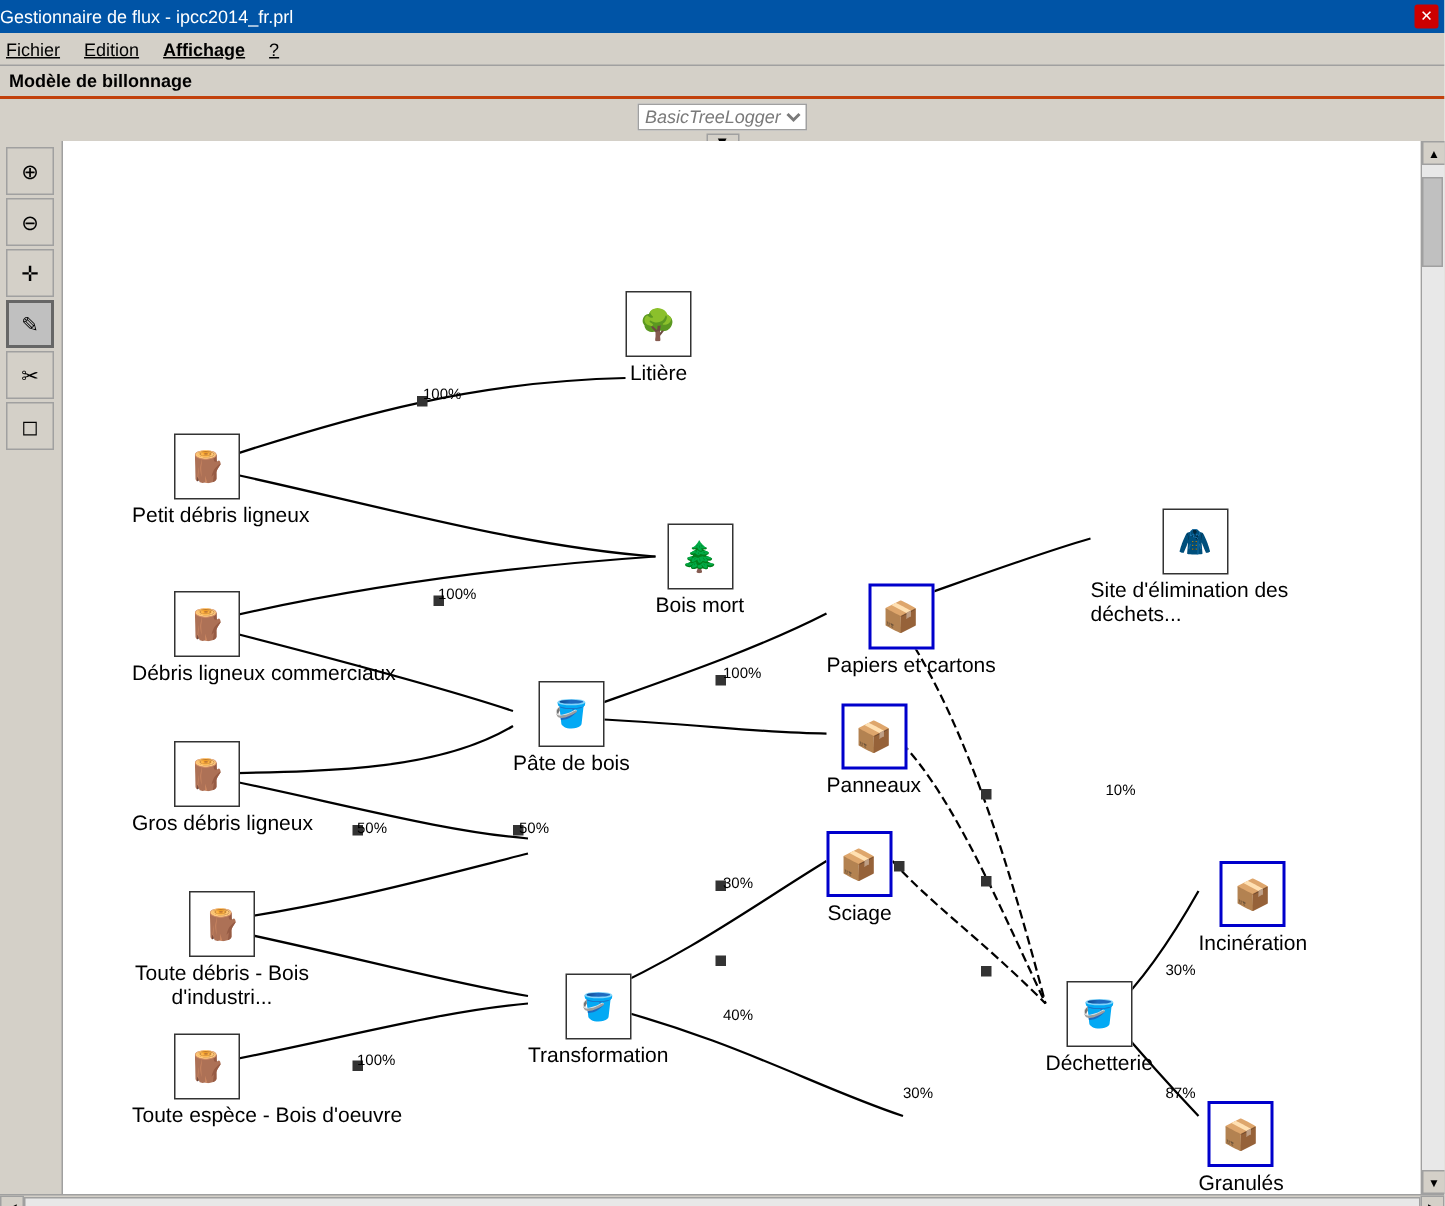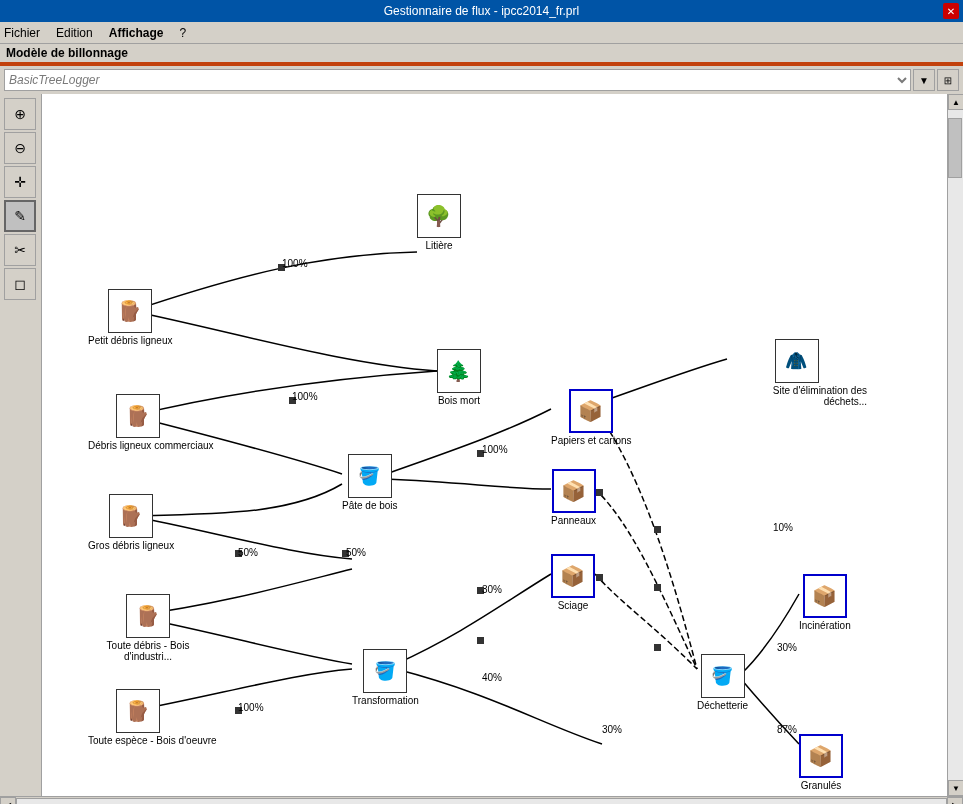--- a/index.html
+++ b/index.html
@@ -9,21 +9,21 @@
     #titlebar {
       background: #0054a6;
       color: white;
       text-align: center;
       font-size: 12px;
       padding: 3px 0;
       position: relative;
       height: 22px;
       display: flex;
       align-items: center;
-      justify-content: center;
+      justify-content: flex-start;
     }
     #titlebar .close-btn {
       position: absolute;
       right: 4px;
       top: 3px;
       width: 16px;
       height: 16px;
       background: #cc0000;
       color: white;
       border: none;
@@ -42,43 +42,45 @@
       display: flex;
       gap: 16px;
       height: 22px;
       align-items: center;
       border-bottom: 1px solid #a0a0a0;
     }
     .menu-item {
       cursor: pointer;
       font-size: 12px;
       color: #000;
+      text-decoration: underline;
     }
     .menu-item.bold { font-weight: bold; text-align: right; }
 
     
     #section-header {
       background: #d4d0c8;
       padding: 3px 6px;
       font-size: 12px;
       font-weight: bold;
-      border-bottom: 4px solid #c2410c;
+      border-bottom: 2px solid #c2410c;
       height: 22px;
       display: flex;
       align-items: center;
     }
 
     
     #dropdown-row {
       display: flex;
-      align-items: flex-end;
+      align-items: center;
       padding: 3px 4px;
       background: #d4d0c8;
       height: 28px;
       gap: 2px;
+      flex-direction: column;
     }
     #dropdown-select {
       flex: 1;
       height: 22px;
       font-size: 12px;
       background: white;
       border: 1px solid #a0a0a0;
       color: #7a7a7a;
       font-style: italic;
     }
@@ -224,21 +226,21 @@
       background: white;
       display: flex;
       align-items: center;
       justify-content: center;
       font-size: 20px;
     }
     .node-box.blue-border {
       border: 2px solid #0000cc;
     }
     .node-label {
-      font-size: 10px;
+      font-size: 14px;
       text-align: center;
       margin-top: 2px;
       max-width: 100px;
       white-space: nowrap;
     }
 
     
     #flow-svg {
       position: absolute;
       top: 0; left: 0;
@@ -357,21 +359,21 @@
       <div class="node-label">Bois mort</div>
     </div>
 
     <div class="node" style="left:509px;top:295px;">
       <div class="node-box blue-border">📦</div>
       <div class="node-label">Papiers et cartons</div>
     </div>
 
     <div class="node" style="left:685px;top:245px;">
       <div class="node-box" style="font-size:18px;">🧥</div>
-      <div class="node-label" style="max-width:140px;white-space:normal;text-align:right;">Site d'élimination des déchets...</div>
+      <div class="node-label" style="max-width:140px;white-space:normal;text-align:left;">Site d'élimination des déchets...</div>
     </div>
 
     <div class="node" style="left:46px;top:300px;">
       <div class="node-box">🪵</div>
       <div class="node-label">Débris ligneux commerciaux</div>
     </div>
 
     <div class="node" style="left:300px;top:360px;">
       <div class="node-box" style="font-size:18px;">🪣</div>
       <div class="node-label">Pâte de bois</div>
@@ -424,21 +426,21 @@
 
     <span class="pct-label" style="left:240px;top:164px;">100%</span>
     <span class="pct-label" style="left:250px;top:297px;">100%</span>
     <span class="pct-label" style="left:440px;top:350px;">100%</span>
     <span class="pct-label" style="left:196px;top:453px;">50%</span>
     <span class="pct-label" style="left:304px;top:453px;">50%</span>
     <span class="pct-label" style="left:440px;top:490px;">30%</span>
     <span class="pct-label" style="left:440px;top:540px;margin-top:38px;">40%</span>
     <span class="pct-label" style="left:196px;top:608px;">100%</span>
     <span class="pct-label" style="left:560px;top:630px;">30%</span>
-    <span class="pct-label" style="left:695px;top:428px;margin-left:36px;">10%</span>
+    <span class="pct-label" style="left:695px;top:428px;">10%</span>
     <span class="pct-label" style="left:735px;top:548px;">30%</span>
     <span class="pct-label" style="left:735px;top:630px;">87%</span>
 
   </div>
 
   <div id="right-scrollbar">
     <div class="scroll-btn">▲</div>
     <div class="scroll-track">
       <div class="scroll-thumb"></div>
     </div>

